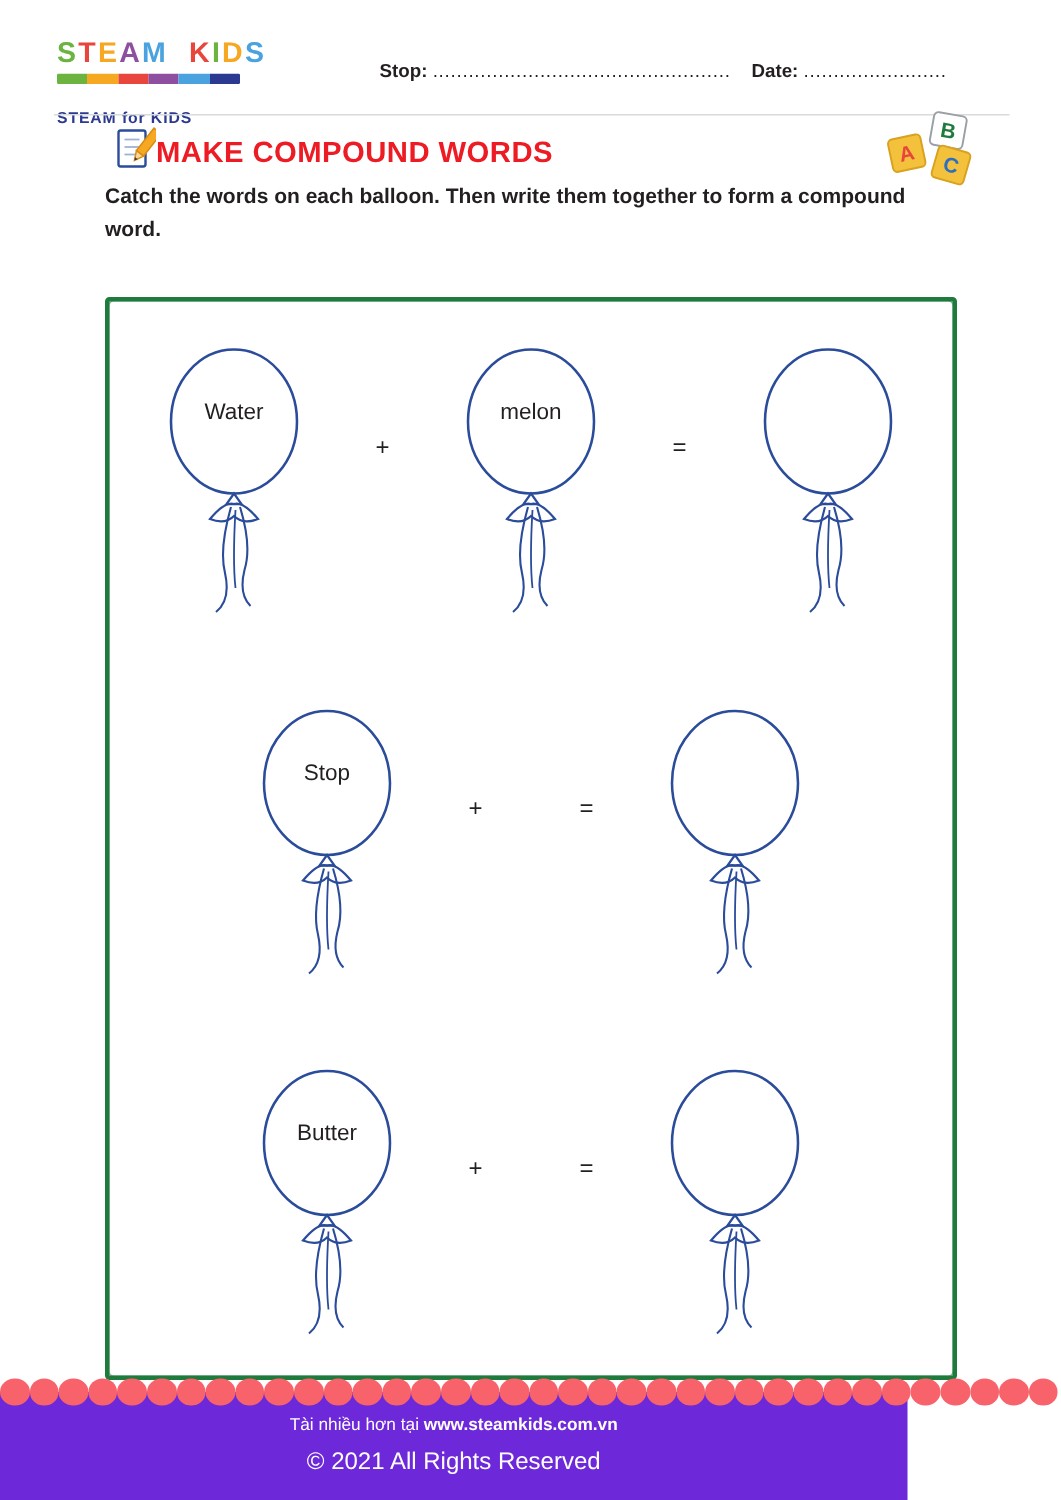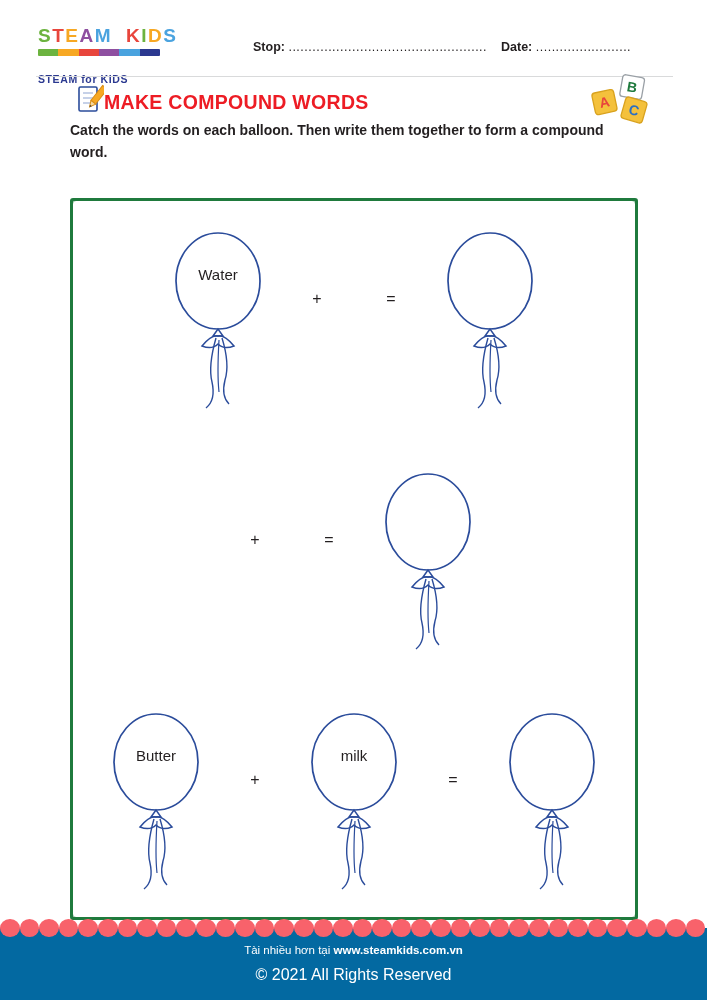--- a/index.html
+++ b/index.html
@@ -185,23 +185,23 @@
     text-align: center;
     font-size: 15px;
     color: #231f20;
   }
 
   
   .footer {
     position: absolute;
     left: 0;
     bottom: 0;
-    width: 707px;
+    width: 605px;
     height: 72px;
-    background: #0369a1;
+    background: #6d28d9;
     color: #ffffff;
     text-align: center;
   }
   .scallop {
     position: absolute;
     top: -9px;
     left: 0;
     width: 707px;
     height: 18px;
     display: flex;
@@ -306,37 +306,63 @@
             <path d="M60 111 l-5 7 h10 z" fill="#ffffff" stroke="#2b4c9b" stroke-width="1.5"></path>
             <path d="M44 128 q10 -12 16 -10 q6 -2 16 10 q-10 4 -16 -2 q-6 6 -16 2 z" fill="none" stroke="#2b4c9b" stroke-width="1.5"></path>
             <path d="M58 120 q-8 28 -4 44 q4 18 -6 26" fill="none" stroke="#2b4c9b" stroke-width="1.4"></path>
             <path d="M64 120 q8 26 3 42 q-4 16 4 24" fill="none" stroke="#2b4c9b" stroke-width="1.4"></path>
             <path d="M61 122 q-2 34 0 52" fill="none" stroke="#2b4c9b" stroke-width="1.2"></path>
           </svg>
           <div class="balloon-word">Water</div>
         </div>
       </div>
       <div class="op">+</div>
+      <div class="cell">
+        <div class="balloon">
+          <svg viewBox="0 0 120 200" width="120" height="200">
+            <ellipse cx="60" cy="63" rx="42" ry="48" fill="#ffffff" stroke="#2b4c9b" stroke-width="1.7"></ellipse>
+            <path d="M60 111 l-5 7 h10 z" fill="#ffffff" stroke="#2b4c9b" stroke-width="1.5"></path>
+            <path d="M44 128 q10 -12 16 -10 q6 -2 16 10 q-10 4 -16 -2 q-6 6 -16 2 z" fill="none" stroke="#2b4c9b" stroke-width="1.5"></path>
+            <path d="M58 120 q-8 28 -4 44 q4 18 -6 26" fill="none" stroke="#2b4c9b" stroke-width="1.4"></path>
+            <path d="M64 120 q8 26 3 42 q-4 16 4 24" fill="none" stroke="#2b4c9b" stroke-width="1.4"></path>
+            <path d="M61 122 q-2 34 0 52" fill="none" stroke="#2b4c9b" stroke-width="1.2"></path>
+          </svg>
+          <div class="balloon-word">melon</div>
+        </div>
+      </div>
       <div class="op">=</div>
       <div class="cell">
         <div class="balloon">
           <svg viewBox="0 0 120 200" width="120" height="200">
             <ellipse cx="60" cy="63" rx="42" ry="48" fill="#ffffff" stroke="#2b4c9b" stroke-width="1.7"></ellipse>
             <path d="M60 111 l-5 7 h10 z" fill="#ffffff" stroke="#2b4c9b" stroke-width="1.5"></path>
             <path d="M44 128 q10 -12 16 -10 q6 -2 16 10 q-10 4 -16 -2 q-6 6 -16 2 z" fill="none" stroke="#2b4c9b" stroke-width="1.5"></path>
             <path d="M58 120 q-8 28 -4 44 q4 18 -6 26" fill="none" stroke="#2b4c9b" stroke-width="1.4"></path>
             <path d="M64 120 q8 26 3 42 q-4 16 4 24" fill="none" stroke="#2b4c9b" stroke-width="1.4"></path>
             <path d="M61 122 q-2 34 0 52" fill="none" stroke="#2b4c9b" stroke-width="1.2"></path>
           </svg>
           <div class="balloon-word"></div>
         </div>
       </div>
     </div>
 
     <div class="row">
+      <div class="cell">
+        <div class="balloon">
+          <svg viewBox="0 0 120 200" width="120" height="200">
+            <ellipse cx="60" cy="63" rx="42" ry="48" fill="#ffffff" stroke="#2b4c9b" stroke-width="1.7"></ellipse>
+            <path d="M60 111 l-5 7 h10 z" fill="#ffffff" stroke="#2b4c9b" stroke-width="1.5"></path>
+            <path d="M44 128 q10 -12 16 -10 q6 -2 16 10 q-10 4 -16 -2 q-6 6 -16 2 z" fill="none" stroke="#2b4c9b" stroke-width="1.5"></path>
+            <path d="M58 120 q-8 28 -4 44 q4 18 -6 26" fill="none" stroke="#2b4c9b" stroke-width="1.4"></path>
+            <path d="M64 120 q8 26 3 42 q-4 16 4 24" fill="none" stroke="#2b4c9b" stroke-width="1.4"></path>
+            <path d="M61 122 q-2 34 0 52" fill="none" stroke="#2b4c9b" stroke-width="1.2"></path>
+          </svg>
+          <div class="balloon-word">Stop</div>
+        </div>
+      </div>
       <div class="op">+</div>
       <div class="op">=</div>
       <div class="cell">
         <div class="balloon">
           <svg viewBox="0 0 120 200" width="120" height="200">
             <ellipse cx="60" cy="63" rx="42" ry="48" fill="#ffffff" stroke="#2b4c9b" stroke-width="1.7"></ellipse>
             <path d="M60 111 l-5 7 h10 z" fill="#ffffff" stroke="#2b4c9b" stroke-width="1.5"></path>
             <path d="M44 128 q10 -12 16 -10 q6 -2 16 10 q-10 4 -16 -2 q-6 6 -16 2 z" fill="none" stroke="#2b4c9b" stroke-width="1.5"></path>
             <path d="M58 120 q-8 28 -4 44 q4 18 -6 26" fill="none" stroke="#2b4c9b" stroke-width="1.4"></path>
             <path d="M64 120 q8 26 3 42 q-4 16 4 24" fill="none" stroke="#2b4c9b" stroke-width="1.4"></path>
@@ -355,33 +381,20 @@
             <path d="M60 111 l-5 7 h10 z" fill="#ffffff" stroke="#2b4c9b" stroke-width="1.5"></path>
             <path d="M44 128 q10 -12 16 -10 q6 -2 16 10 q-10 4 -16 -2 q-6 6 -16 2 z" fill="none" stroke="#2b4c9b" stroke-width="1.5"></path>
             <path d="M58 120 q-8 28 -4 44 q4 18 -6 26" fill="none" stroke="#2b4c9b" stroke-width="1.4"></path>
             <path d="M64 120 q8 26 3 42 q-4 16 4 24" fill="none" stroke="#2b4c9b" stroke-width="1.4"></path>
             <path d="M61 122 q-2 34 0 52" fill="none" stroke="#2b4c9b" stroke-width="1.2"></path>
           </svg>
           <div class="balloon-word">Butter</div>
         </div>
       </div>
       <div class="op">+</div>
-      <div class="cell">
-        <div class="balloon">
-          <svg viewBox="0 0 120 200" width="120" height="200">
-            <ellipse cx="60" cy="63" rx="42" ry="48" fill="#ffffff" stroke="#2b4c9b" stroke-width="1.7"></ellipse>
-            <path d="M60 111 l-5 7 h10 z" fill="#ffffff" stroke="#2b4c9b" stroke-width="1.5"></path>
-            <path d="M44 128 q10 -12 16 -10 q6 -2 16 10 q-10 4 -16 -2 q-6 6 -16 2 z" fill="none" stroke="#2b4c9b" stroke-width="1.5"></path>
-            <path d="M58 120 q-8 28 -4 44 q4 18 -6 26" fill="none" stroke="#2b4c9b" stroke-width="1.4"></path>
-            <path d="M64 120 q8 26 3 42 q-4 16 4 24" fill="none" stroke="#2b4c9b" stroke-width="1.4"></path>
-            <path d="M61 122 q-2 34 0 52" fill="none" stroke="#2b4c9b" stroke-width="1.2"></path>
-          </svg>
-          <div class="balloon-word">milk</div>
-        </div>
-      </div>
       <div class="op">=</div>
       <div class="cell">
         <div class="balloon">
           <svg viewBox="0 0 120 200" width="120" height="200">
             <ellipse cx="60" cy="63" rx="42" ry="48" fill="#ffffff" stroke="#2b4c9b" stroke-width="1.7"></ellipse>
             <path d="M60 111 l-5 7 h10 z" fill="#ffffff" stroke="#2b4c9b" stroke-width="1.5"></path>
             <path d="M44 128 q10 -12 16 -10 q6 -2 16 10 q-10 4 -16 -2 q-6 6 -16 2 z" fill="none" stroke="#2b4c9b" stroke-width="1.5"></path>
             <path d="M58 120 q-8 28 -4 44 q4 18 -6 26" fill="none" stroke="#2b4c9b" stroke-width="1.4"></path>
             <path d="M64 120 q8 26 3 42 q-4 16 4 24" fill="none" stroke="#2b4c9b" stroke-width="1.4"></path>
             <path d="M61 122 q-2 34 0 52" fill="none" stroke="#2b4c9b" stroke-width="1.2"></path>

